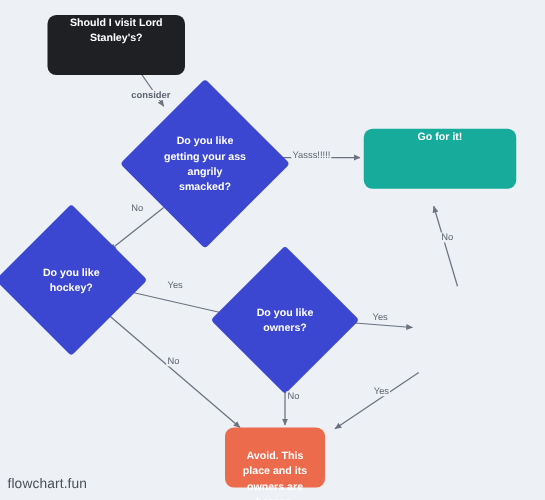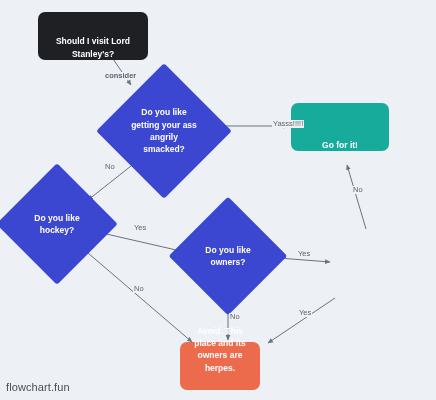--- a/index.html
+++ b/index.html
@@ -23,21 +23,21 @@
   .edges {
     position: absolute;
     left: 0; top: 0;
     width: 436px;
     height: 400px;
   }
   .node {
     position: absolute;
     box-sizing: border-box;
     display: flex;
-    align-items: flex-end;
+    align-items: flex-start;
     justify-content: center;
     text-align: center;
     color: #ffffff;
     font-size: 8.5px;
     font-weight: bold;
     line-height: 1.45;
   }
   .node-box {
     border-radius: 7px;
   }
@@ -120,42 +120,42 @@
 
   <div class="node node-box" style="left:38px; top:12px; width:110px; height:48px; background:#1f2023; padding:0 10px;">
     <span>Should I visit Lord Stanley's?</span>
   </div>
 
   <div class="node-diamond-wrap" style="left:116px; top:83px; width:96px; height:96px;">
     <div class="diamond-shape" style="background:#3b46d1;"></div>
     <div class="diamond-label">Do you like getting your ass angrily smacked?</div>
   </div>
 
-  <div class="node node-box" style="left:291px; top:103px; width:98px; height:48px; background:#16ab9b; padding:0 8px;">
+  <div class="node node-box" style="left:291px; top:103px; width:122px; height:48px; background:#16ab9b; padding:0 8px;">
     <span>Go for it!</span>
   </div>
 
   <div class="node-diamond-wrap" style="left:14px; top:181px; width:86px; height:86px;">
     <div class="diamond-shape" style="background:#3b46d1;"></div>
     <div class="diamond-label">Do you like hockey?</div>
   </div>
 
   <div class="node-diamond-wrap" style="left:186px; top:214px; width:84px; height:84px;">
     <div class="diamond-shape" style="background:#3b46d1;"></div>
     <div class="diamond-label">Do you like owners?</div>
   </div>
 
 
   <div class="node node-box" style="left:180px; top:342px; width:80px; height:48px; background:#ec6b4d; padding:16px 6px;">
     <span>Avoid. This place and its owners are herpes.</span>
   </div>
 
   <div class="edge-label" style="left:104px; top:72px;font-weight:bold;">consider</div>
 
-  <div class="edge-label" style="left:233px; top:120px;margin-left:39px;">Yasss!!!!!</div>
+  <div class="edge-label" style="left:233px; top:120px;">Yasss!!!!!</div>
 
   <div class="edge-label" style="left:104px; top:163px;">No</div>
 
   <div class="edge-label" style="left:133px; top:224px;">Yes</div>
 
   <div class="edge-label" style="left:133px; top:285px;">No</div>
 
   <div class="edge-label" style="left:297px; top:250px;">Yes</div>
 
   <div class="edge-label" style="left:229px; top:313px;">No</div>

